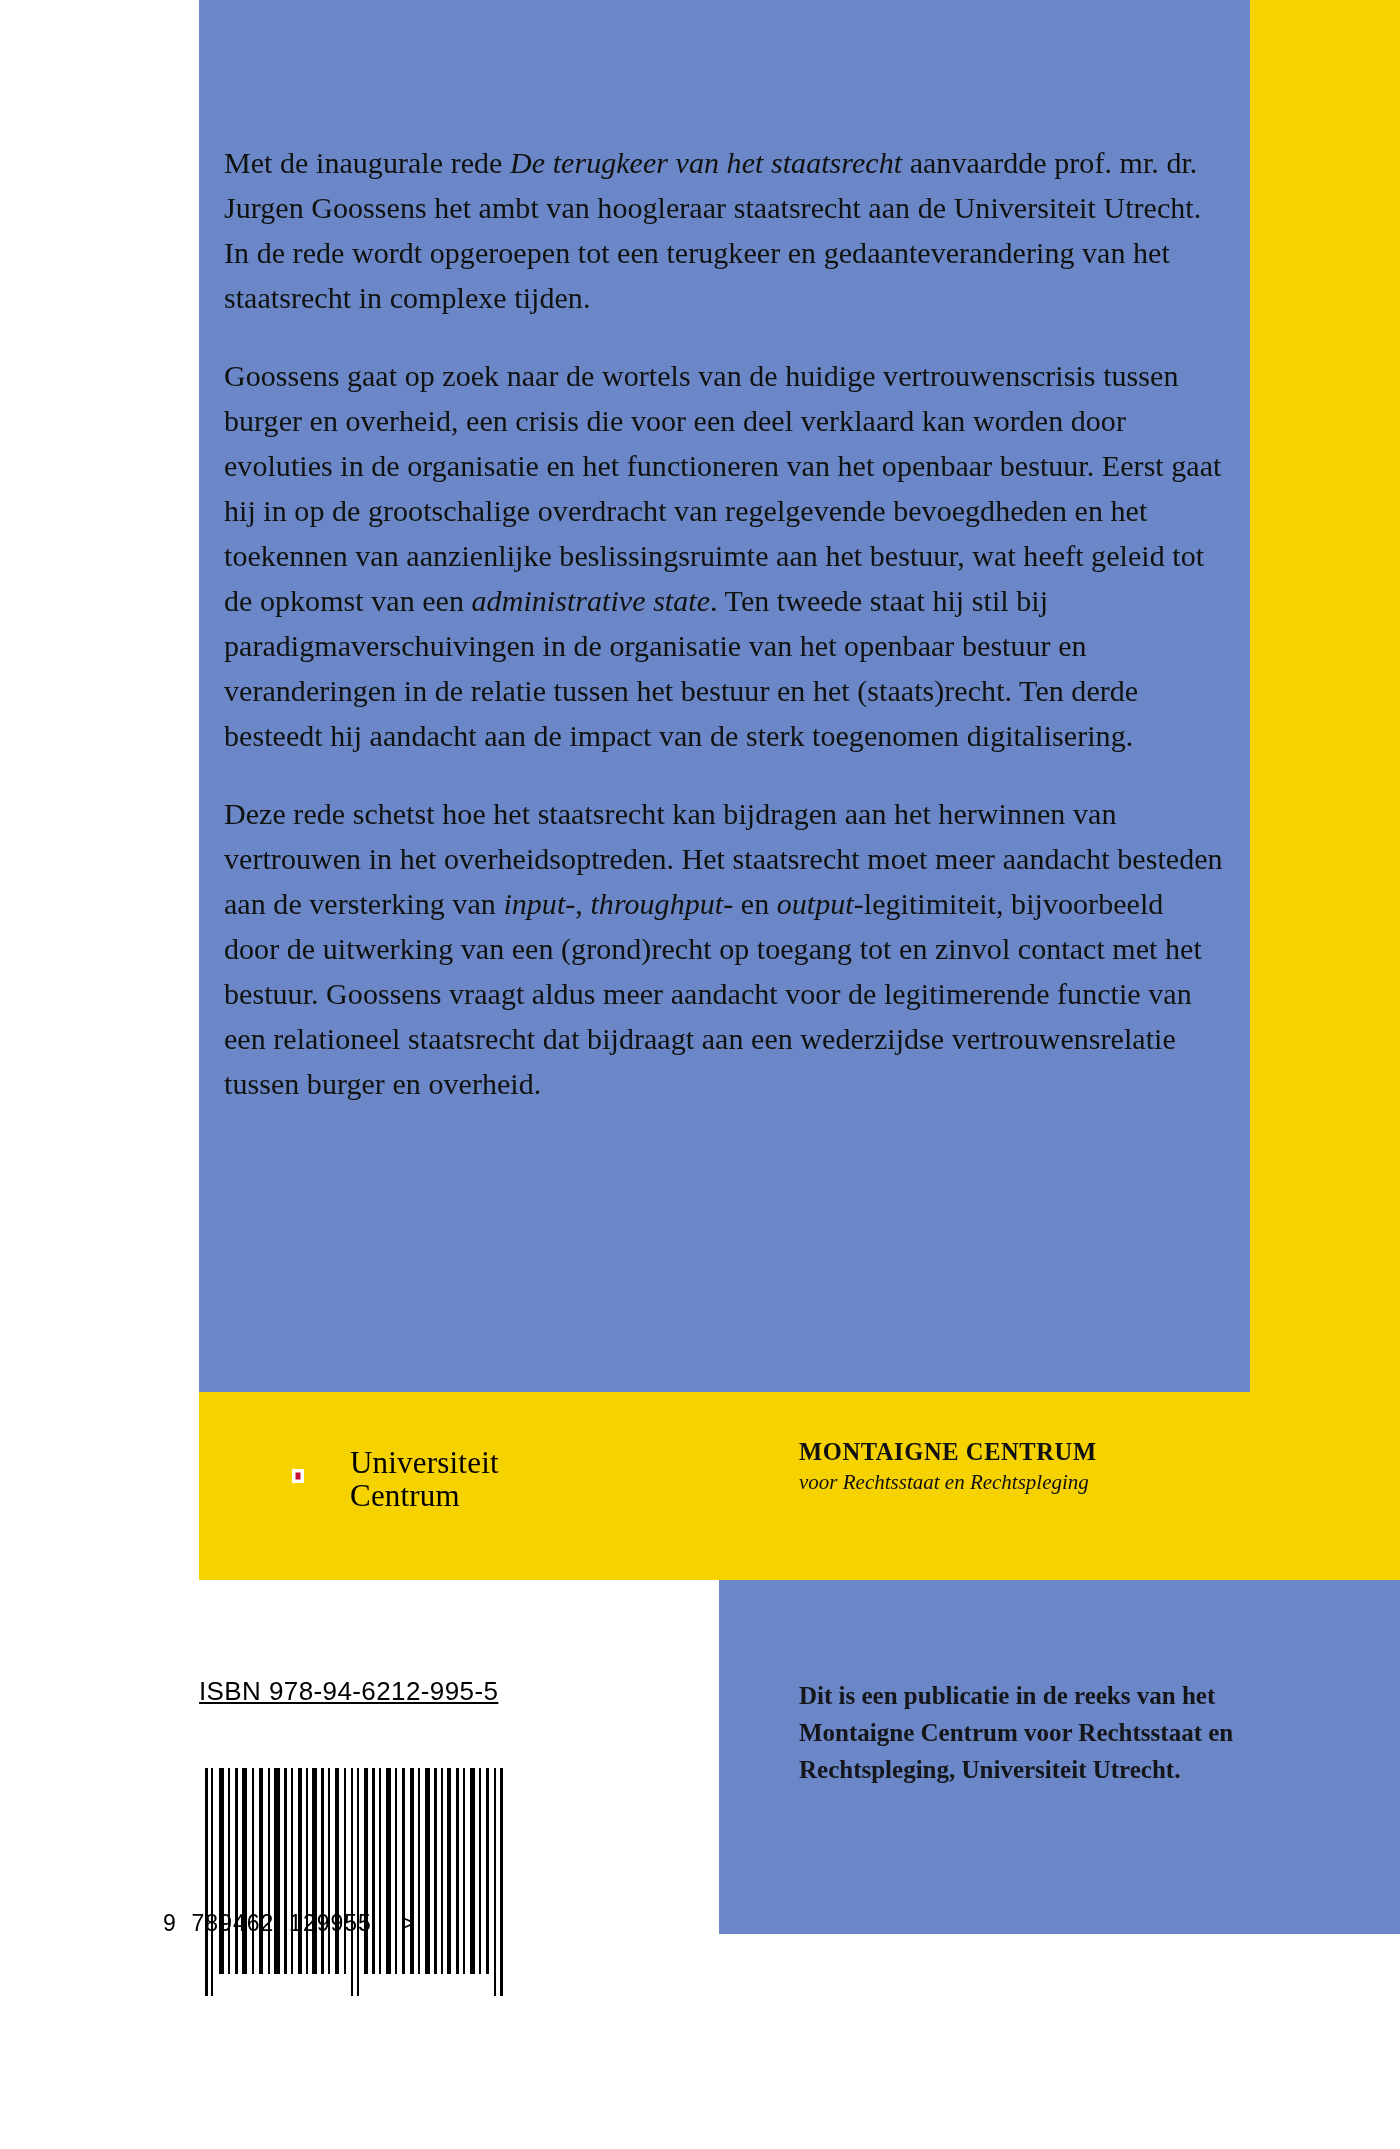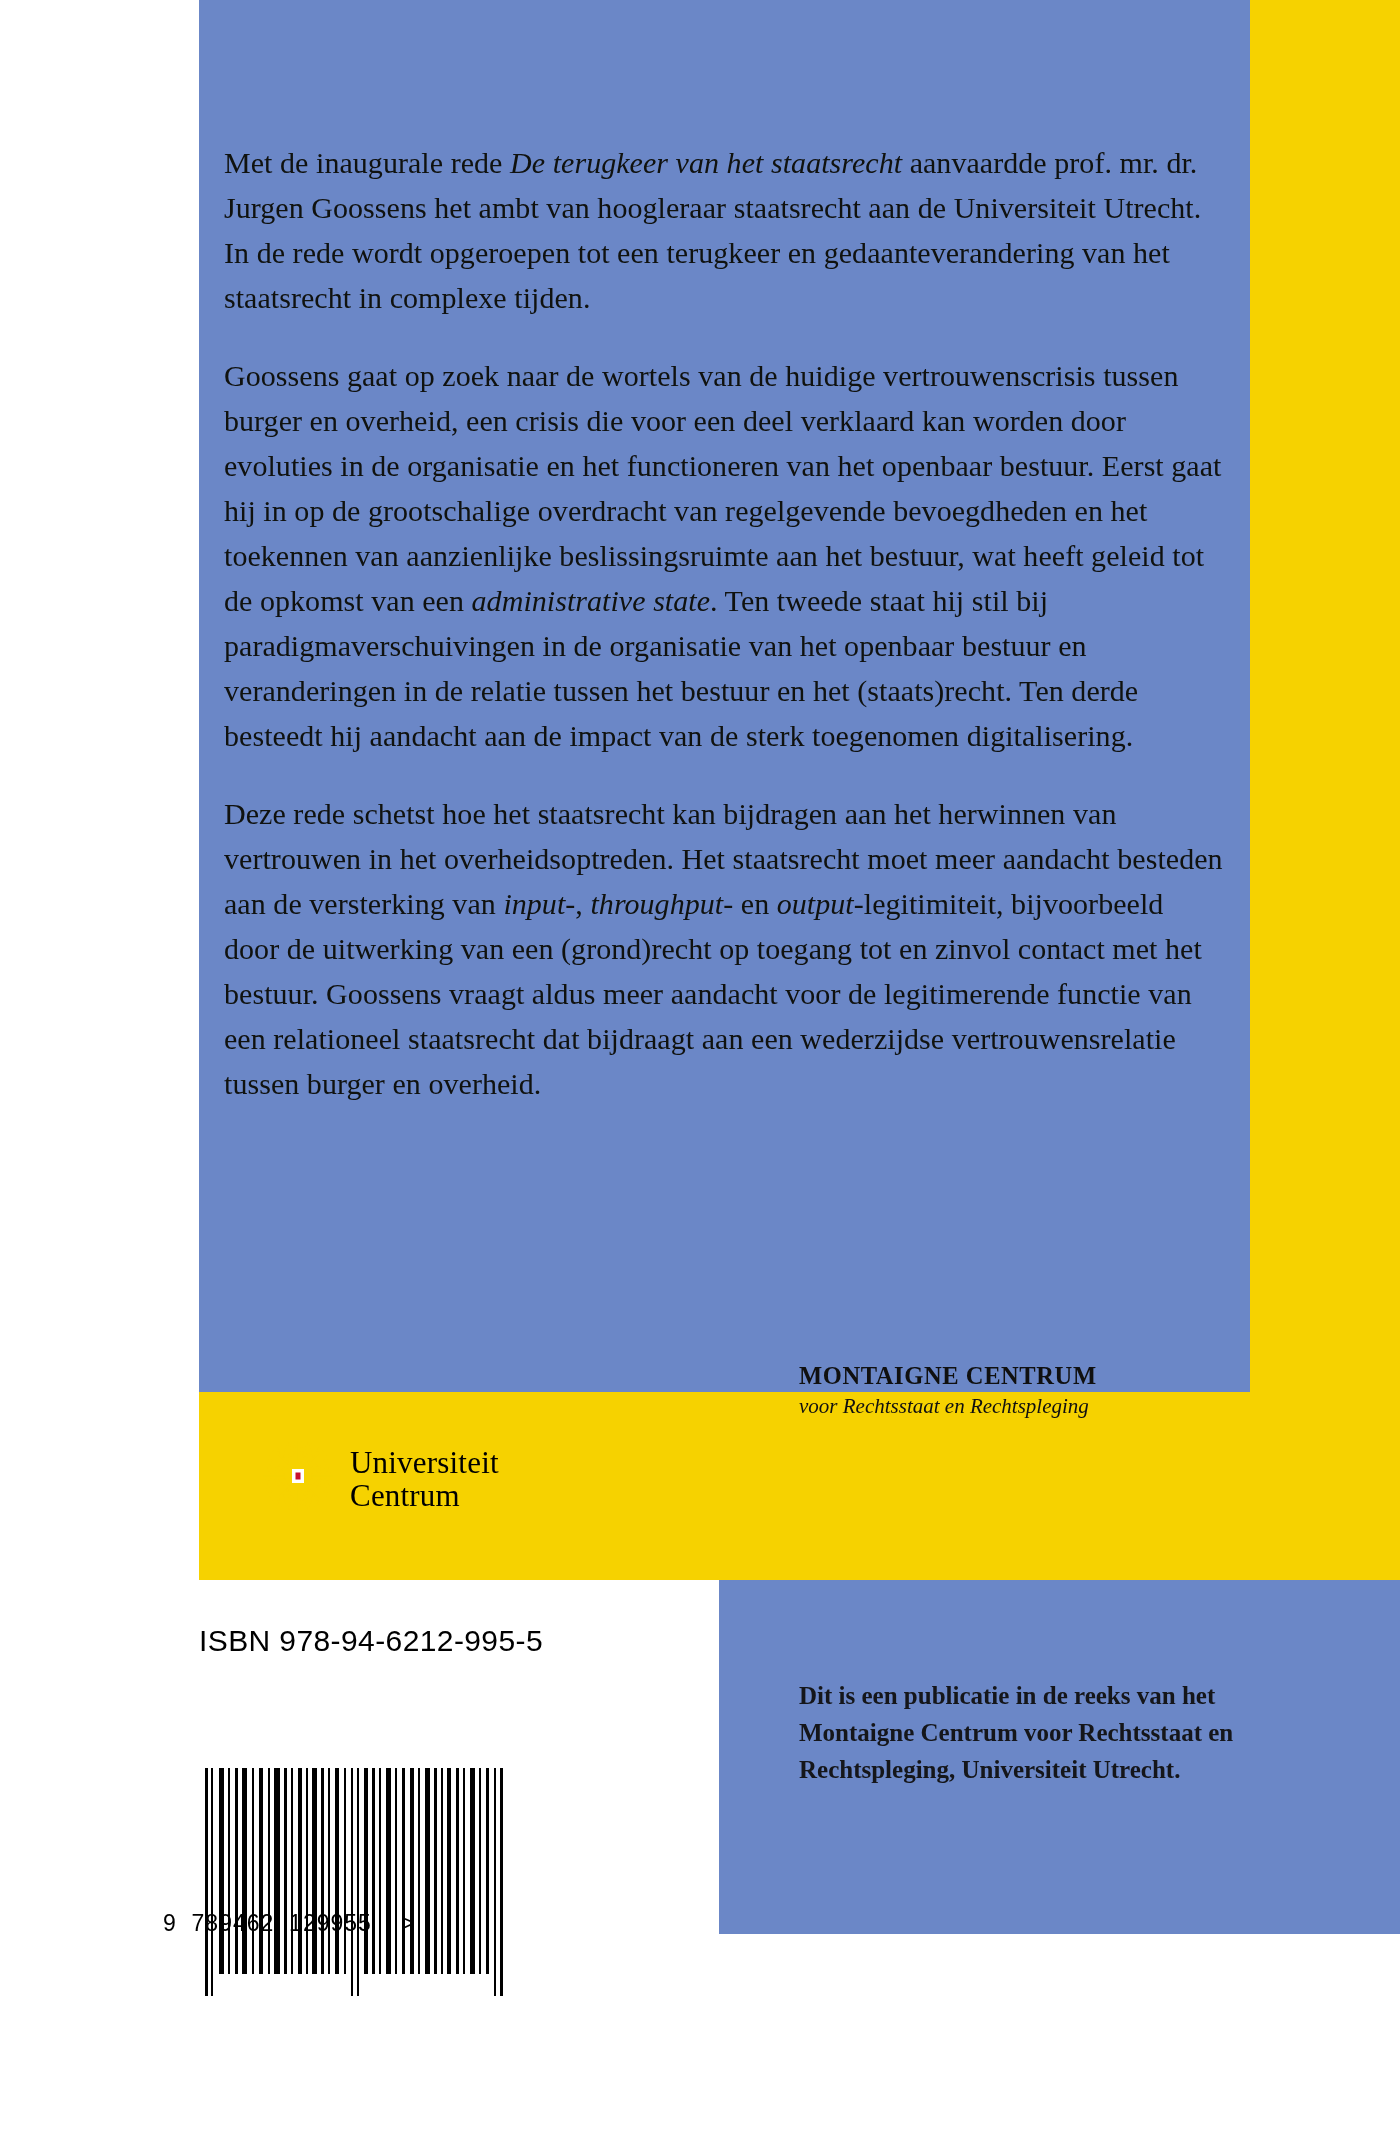--- a/index.html
+++ b/index.html
@@ -96,21 +96,21 @@
     font-family: "Liberation Serif", serif;
     font-size: 31px;
     line-height: 33px;
     color: #000;
     letter-spacing: 0.2px;
   }
 
   .logo-montaigne {
     position: absolute;
     left: 799px;
-    top: 1362px;
+    top: 1438px;
     width: 420px;
     color: #101010;
   }
   .mc-title {
     font-family: "Liberation Serif", serif;
     font-weight: bold;
     font-size: 24.5px;
     letter-spacing: 0.6px;
     line-height: 28px;
   }
@@ -132,25 +132,26 @@
     font-weight: bold;
     font-size: 25px;
     line-height: 37px;
     color: #15161a;
   }
 
   
   .isbn-text {
     position: absolute;
     left: 199px;
-    top: 1624px;
+    top: 1676px;
     font-family: "Liberation Sans", sans-serif;
-    font-size: 30px;
+    font-size: 26px;
     letter-spacing: 0.4px;
     color: #000;
+    text-decoration: underline;
   }
   .barcode {
     position: absolute;
     left: 199px;
     top: 1768px;
     width: 328px;
     height: 228px;
   }
   .barcode svg { display: block; }
   .barcode-digits {

